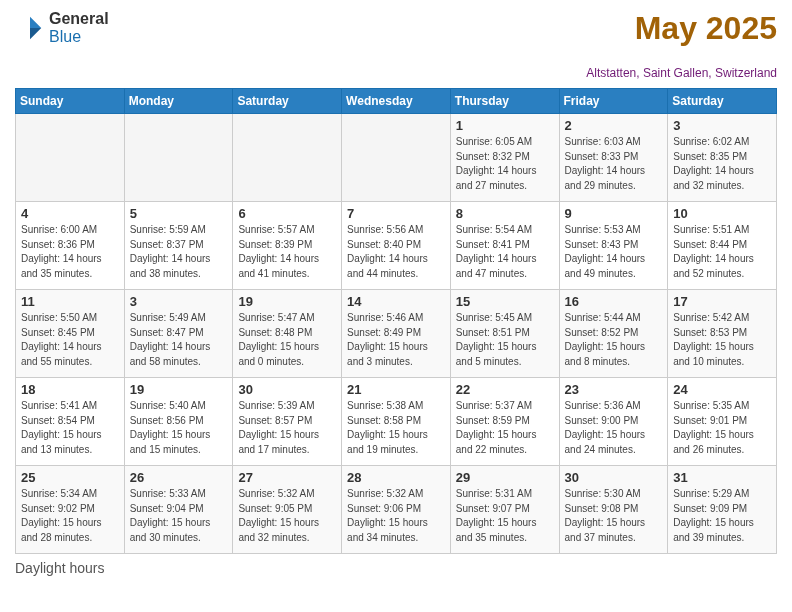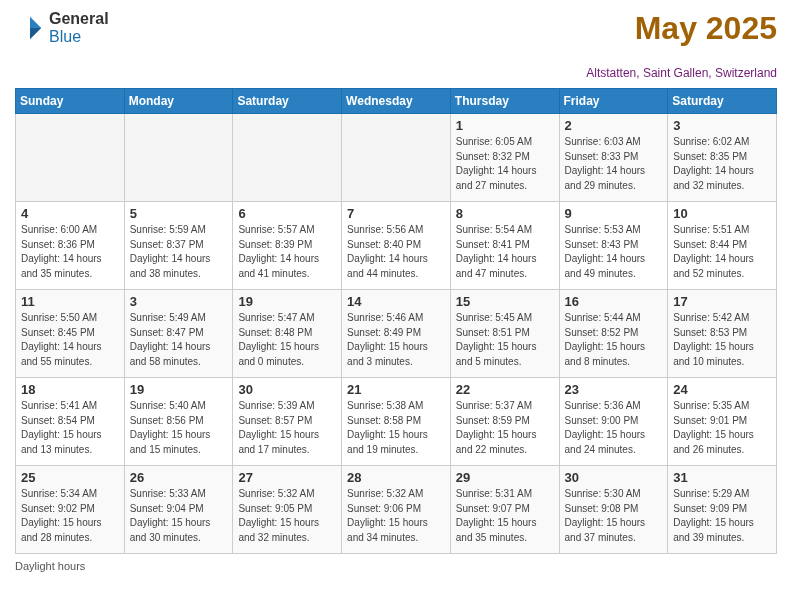--- a/index.html
+++ b/index.html
@@ -92,21 +92,21 @@
     .day-info {
       line-height: 1.45;
       color: #444;
       font-size: 10px;
     }
     .empty-cell {
       background: #f5f5f5 !important;
     }
     .footer-note {
       margin-top: 6px;
-      font-size: 11px;
+      font-size: 14px;
       color: #555;
     }
   </style>
 </head>
 <body>
 
 <div class="header">
   <div class="logo">
     <svg class="logo-icon" viewBox="0 0 40 40">
       <polygon points="20,5 35,20 20,20" fill="#2a7fc1"></polygon>

